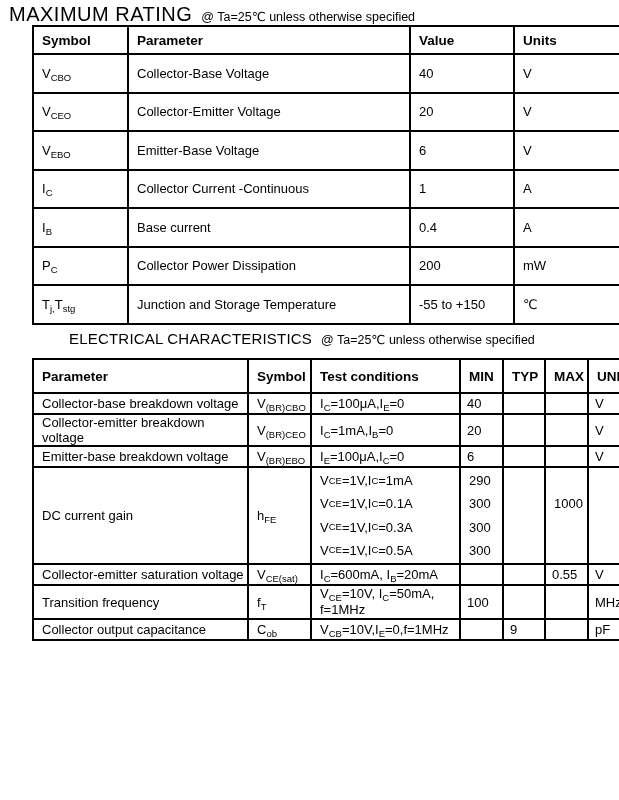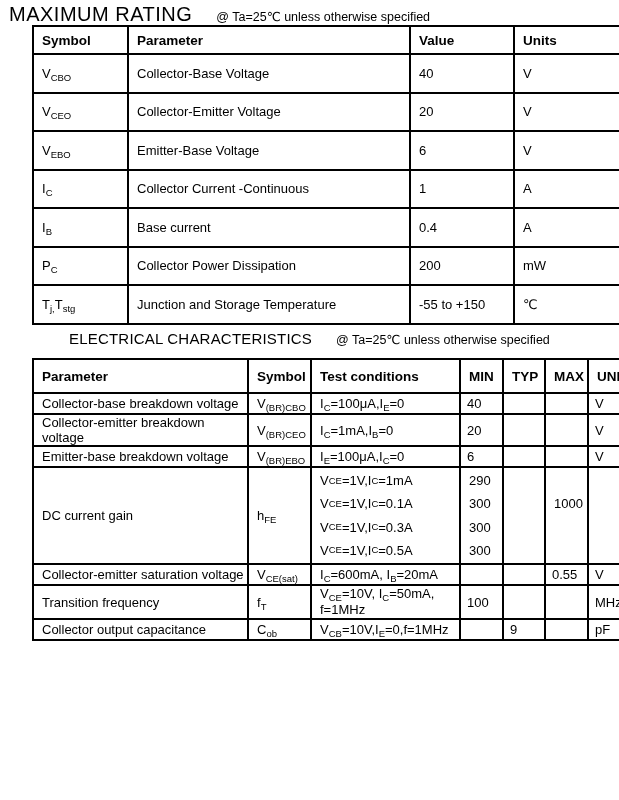--- a/index.html
+++ b/index.html
@@ -3,21 +3,21 @@
 <meta charset="utf-8">
 <style>
   html,body{margin:0;padding:0;background:#ffffff;}
   body{
     width:619px;height:800px;position:relative;
     font-family:"Liberation Sans","DejaVu Sans",sans-serif;
     color:#000;
   }
   .page{position:relative;width:619px;height:800px;background:#fff;}
 
-  .title-row{position:absolute;display:flex;align-items:baseline;gap:24px;white-space:nowrap;}
+  .title-row{position:absolute;display:flex;align-items:baseline;gap:9px;white-space:nowrap;}
   #mr-heading{left:9px;top:3px;}
   #ec-heading{left:25px;top:330px;margin-left:44px;}
   .big-title{font-size:20px;letter-spacing:.5px;}
   #ec-heading .big-title{font-size:15px;letter-spacing:.2px;}
   .subtitle{font-size:12.5px;}
 
   table{border-collapse:collapse;table-layout:fixed;position:absolute;background:#fff;margin-left:24px;}
   th,td{
     border:2px solid #000;
     text-align:left;vertical-align:middle;

